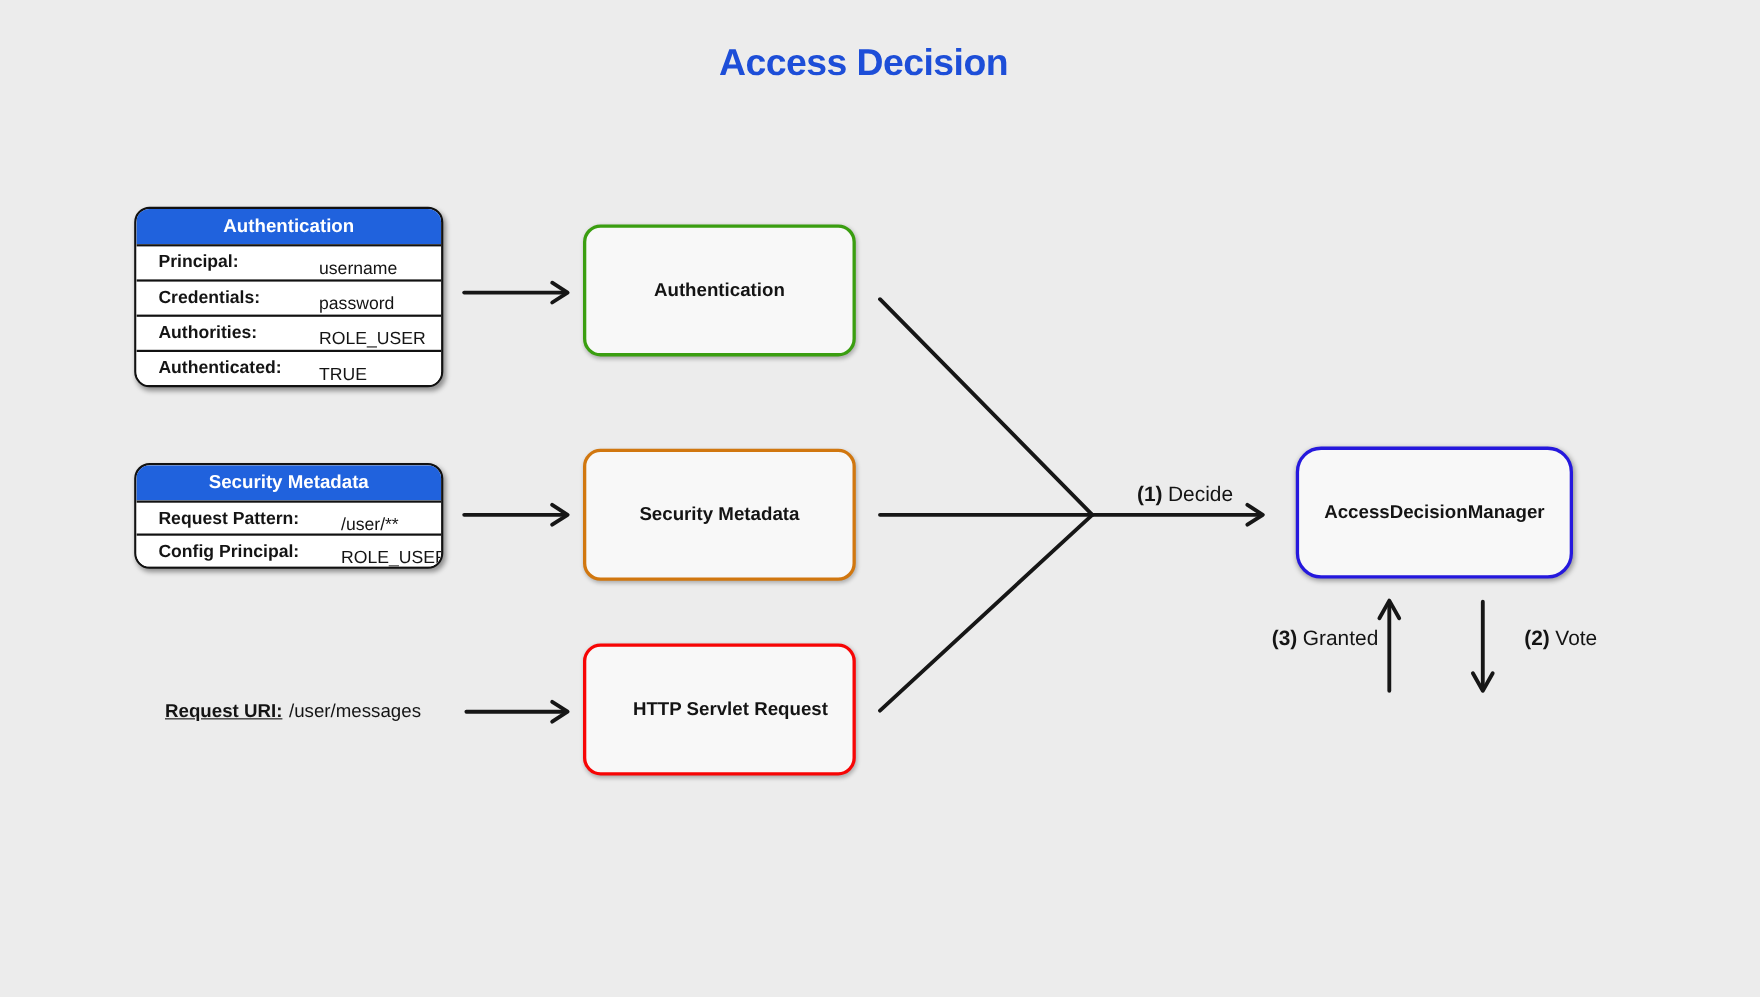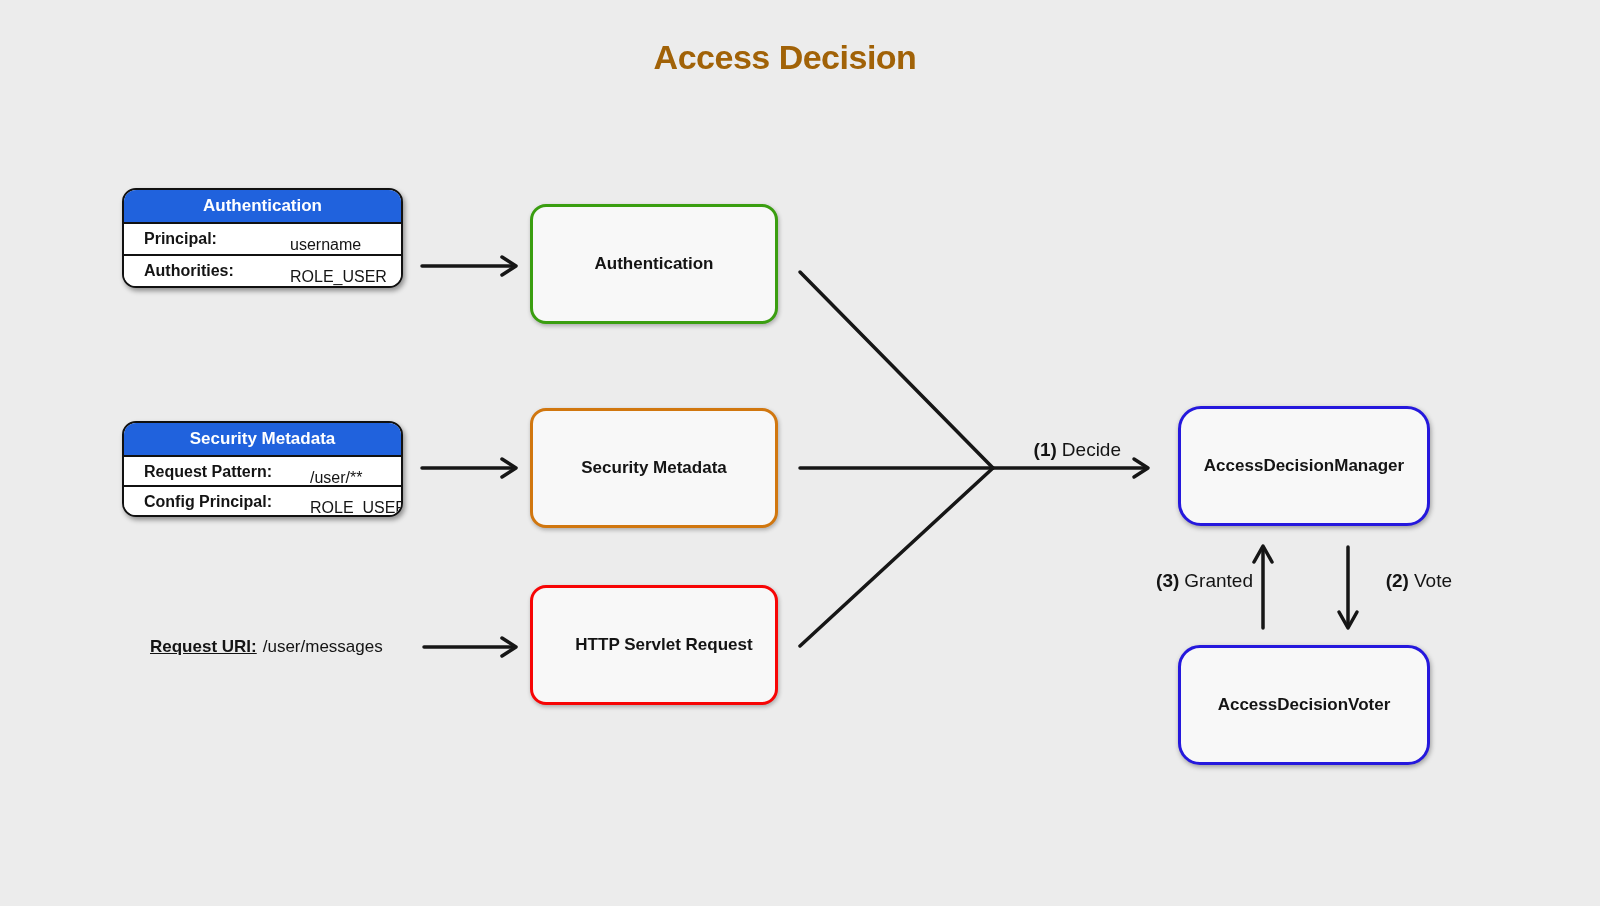--- a/index.html
+++ b/index.html
@@ -18,21 +18,21 @@
   }
   .title {
     position: absolute;
     top: 38px;
     left: 0;
     width: 1570px;
     text-align: center;
     font-size: 34px;
     font-weight: 700;
     letter-spacing: -0.5px;
-    color: #a16207;
+    color: #1d4ed8;
   }
   
   .dtable {
     position: absolute;
     width: 281px;
     box-sizing: border-box;
     background: #ffffff;
     border: 2px solid #111111;
     border-radius: 14px;
     overflow: hidden;
@@ -153,23 +153,31 @@
 
   <div class="title">Access Decision</div>
 
   <div class="dtable t1" style="left:122px; top:188px;">
     <div class="dtable-header">Authentication</div>
     <div class="dtable-row">
       <span class="lbl">Principal:</span>
       <span class="val">username</span>
     </div>
     <div class="dtable-row">
+      <span class="lbl">Credentials:</span>
+      <span class="val">password</span>
+    </div>
+    <div class="dtable-row">
       <span class="lbl">Authorities:</span>
       <span class="val">ROLE_USER</span>
     </div>
+    <div class="dtable-row">
+      <span class="lbl">Authenticated:</span>
+      <span class="val">TRUE</span>
+    </div>
   </div>
 
   <div class="dtable t2" style="left:122px; top:421px;">
     <div class="dtable-header">Security Metadata</div>
     <div class="dtable-row">
       <span class="lbl">Request Pattern:</span>
       <span class="val">/user/**</span>
     </div>
     <div class="dtable-row">
       <span class="lbl">Config Principal:</span>
@@ -187,23 +195,20 @@
   <div class="node mid orange" style="left:530px; top:408px;">
     <span>Security Metadata</span>
   </div>
   <div class="node mid red" style="left:530px; top:585px;">
     <span>HTTP Servlet Request</span>
   </div>
 
   <div class="node right blue" style="left:1178px; top:406px;border-radius:23px;">
     <span>AccessDecisionManager</span>
   </div>
-  <div class="node right blue" style="left:1178px; top:645px;">
-    <span>AccessDecisionVoter</span>
-  </div>
 
   <div class="edge-label" style="left:1001px; top:437px; width:120px;">
     <b>(1)</b><span class="w">Decide</span>
   </div>
   <div class="edge-label" style="left:1108px; top:568px; width:145px;">
     <b>(3)</b><span class="w">Granted</span>
   </div>
   <div class="edge-label" style="left:1357px; top:568px; width:95px;">
     <b>(2)</b><span class="w">Vote</span>
   </div>

